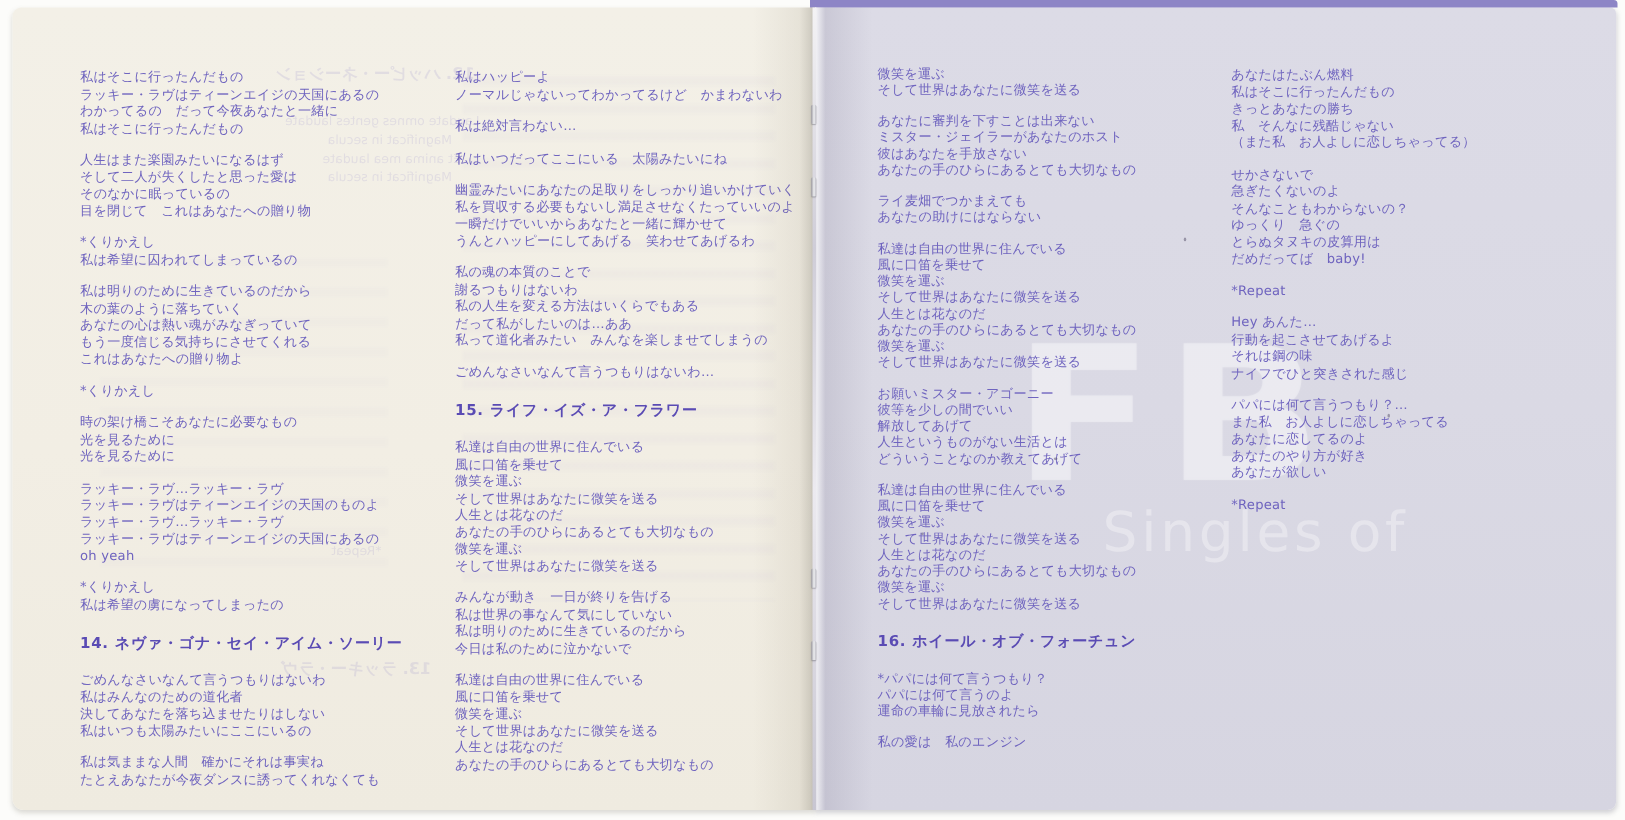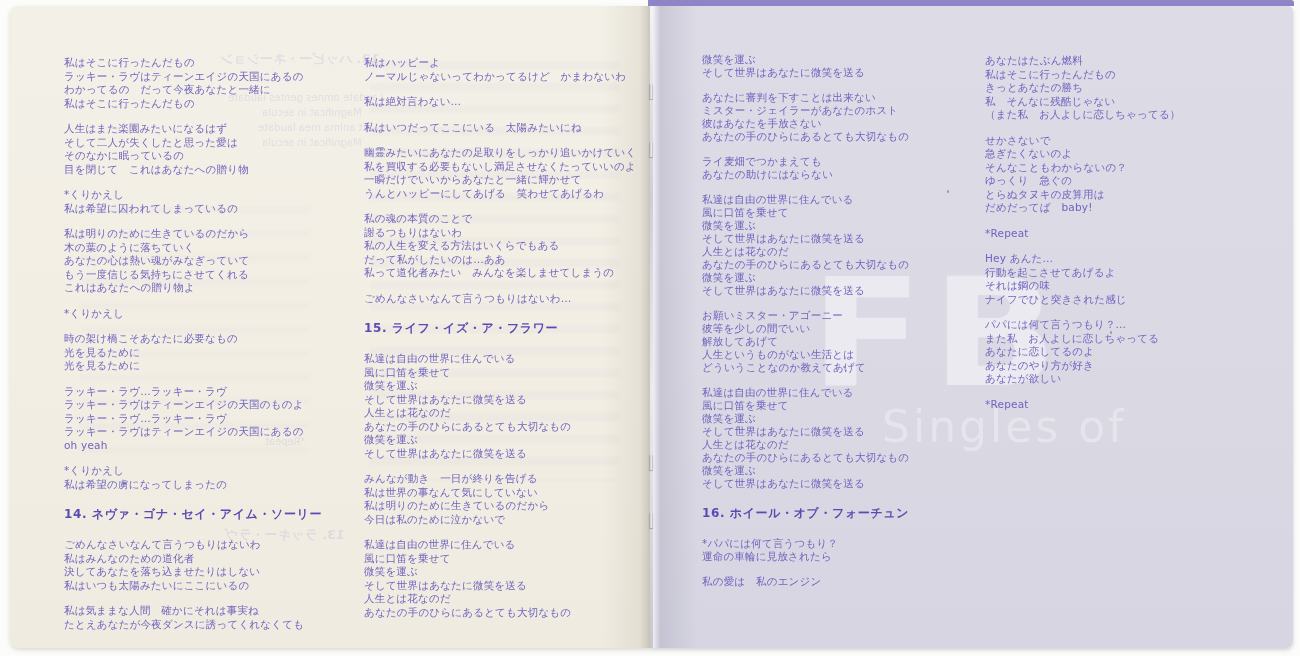--- a/index.html
+++ b/index.html
@@ -266,20 +266,21 @@
           <div class="lyric-line">微笑を運ぶ</div>
           <div class="lyric-line">そして世界はあなたに微笑を送る</div>
           <div class="lyric-line">人生とは花なのだ</div>
           <div class="lyric-line">あなたの手のひらにあるとても大切なもの</div>
           <div class="lyric-line">微笑を運ぶ</div>
           <div class="lyric-line">そして世界はあなたに微笑を送る</div>
         </div>
         <div class="song-heading">16. ホイール・オブ・フォーチュン</div>
         <div class="lyric-block">
           <div class="lyric-line">*パパには何て言うつもり？</div>
+          <div class="lyric-line">パパには何て言うのよ</div>
           <div class="lyric-line">運命の車輪に見放されたら</div>
         </div>
         <div class="lyric-block">
           <div class="lyric-line">私の愛は　私のエンジン</div>
         </div>
       </div>
     <div class="col" style="left:333px;top:48px;">
         <div class="lyric-block">
           <div class="lyric-line">あなたはたぶん燃料</div>
           <div class="lyric-line">私はそこに行ったんだもの</div>

